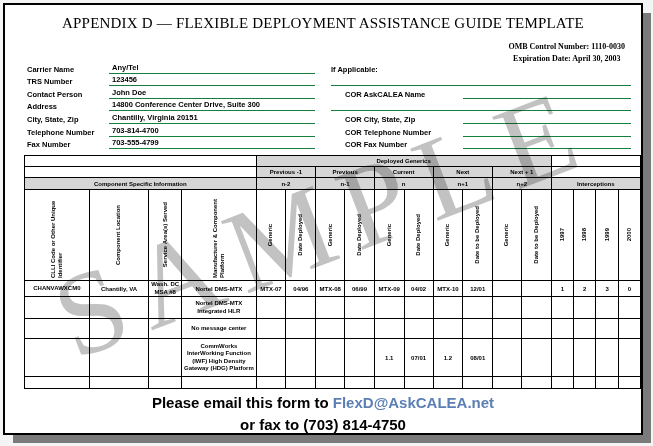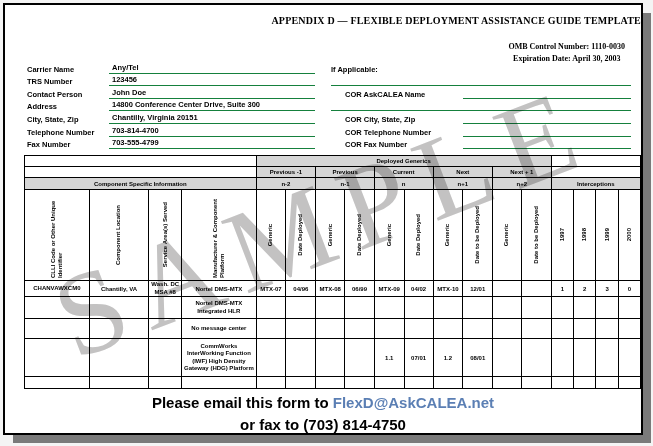--- a/index.html
+++ b/index.html
@@ -1,21 +1,21 @@
 <!DOCTYPE html>
 <html><head>
 <meta charset="utf-8">
 <style>
   html,body{margin:0;padding:0;}
   body{width:653px;height:446px;position:relative;background:#f4f4f4;overflow:hidden;
        font-family:"Liberation Sans",sans-serif;color:#000;}
   .page{position:absolute;left:3px;top:3px;width:636px;height:428px;background:#fff;
         border:2px solid #000;box-shadow:9px 9px 0 -1px #7a7a7a;}
-  .title{position:absolute;top:10px;left:0;right:0;text-align:right;
-         font-family:"Liberation Serif",serif;font-weight:bold;font-size:10px;letter-spacing:.2px;}
+  .title{position:absolute;top:10px;left:0;right:0;text-align:center;
+         font-family:"Liberation Serif",serif;font-weight:normal;font-size:15px;letter-spacing:.2px;}
   .omb{position:absolute;top:36px;right:16px;font-family:"Liberation Serif",serif;
        font-weight:bold;font-size:8px;line-height:1.5;text-align:center;}
   .form-left{position:absolute;left:22px;top:56px;width:288px;}
   .form-right{position:absolute;left:326px;top:56px;width:300px;}
   .frow{display:flex;height:12.6px;align-items:flex-end;font-size:7.5px;font-weight:bold;}
   .flabel{width:82px;flex:none;}
   .form-right .flabel{width:132px;padding-left:14px;box-sizing:border-box;}
   .fvalue{flex:1;border-bottom:1px solid #15803d;padding-left:3px;height:10px;line-height:10px;}
   .if-app{height:12.6px;font-size:7.5px;font-weight:bold;display:flex;align-items:flex-end;}
   table.main{position:absolute;left:19px;top:150px;border-collapse:collapse;table-layout:fixed;}

